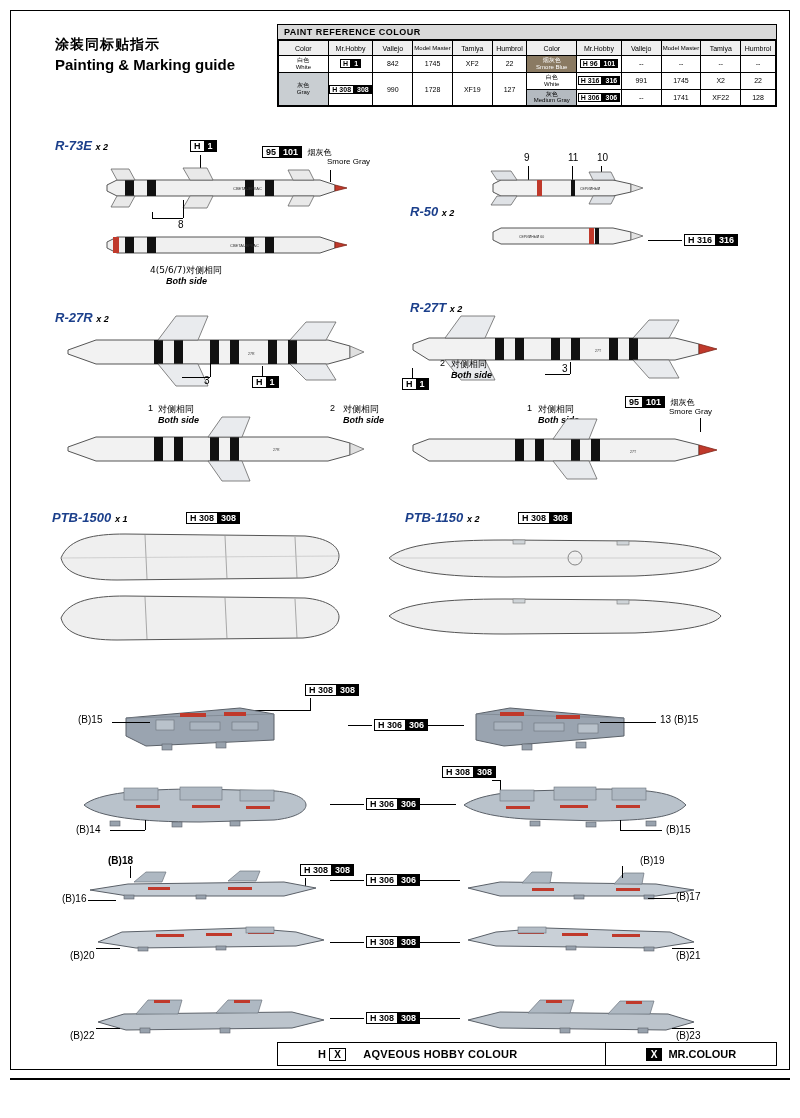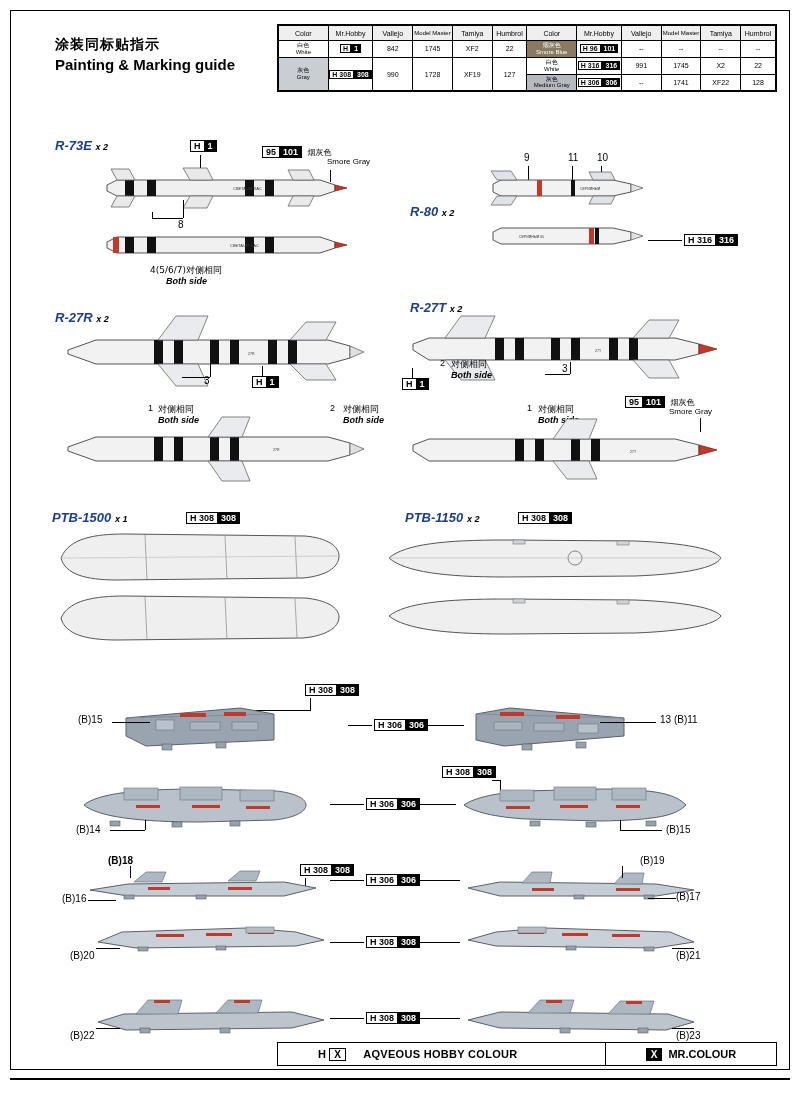--- a/index.html
+++ b/index.html
@@ -62,20 +62,21 @@
 
 <div class="sheet">
 
   <div class="frame"></div>
   <div class="footer-rule"></div>
 
   <div class="title-cn cn">涂装同标贴指示</div>
   <div class="title-en">Painting &amp; Marking guide</div>
 
   <div class="paint-table">
+    <div class="pt-title">PAINT  REFERENCE COLOUR</div>
     <table class="pt">
       <colgroup>
         <col style="width:10%">
           <col style="width:9%">
           <col style="width:8%">
           <col style="width:8%">
           <col style="width:8%">
           <col style="width:7%">
         <col style="width:10%">
           <col style="width:9%">
@@ -216,21 +217,21 @@
       <rect x="150" y="9" width="9" height="16" fill="#111"></rect>
       <rect x="170" y="9" width="9" height="16" fill="#111"></rect>
       <rect x="18" y="9" width="6" height="16" fill="#c0392b"></rect>
       <text x="135" y="19" font-size="4" fill="#333" font-family="Liberation Sans">CBETAЧЕРКАС</text>
     </svg>
   </div>
   <div class="lbl cn" style="left:150px;top:264px;font-size:9px;">4(5/6/7)对侧相同</div>
   <div class="lbl ital" style="left:166px;top:276px;font-size:9px;">Both side</div>
 
   <div class="name" style="left:410px;top:204px;">
-    <span>R-80</span>
+    <span>R-50</span>
     <span class="qty">x 2</span>
   </div>
 
   <div class="lbl" style="left:524px;top:152px;">9</div>
   <div class="ln lnv" style="left:528px;top:166px;height:14px;"></div>
   <div class="lbl" style="left:568px;top:152px;">11</div>
   <div class="ln lnv" style="left:572px;top:166px;height:14px;"></div>
   <div class="lbl" style="left:597px;top:152px;">10</div>
   <div class="ln lnv" style="left:601px;top:166px;height:16px;"></div>
 
@@ -450,21 +451,21 @@
     <path d="M6,14 L154,18" stroke="#7d8691" stroke-width=".8"></path>
     <rect x="30" y="12" width="24" height="4" fill="#c0392b"></rect>
     <rect x="86" y="15" width="24" height="4" fill="#c0392b"></rect>
     <rect x="24" y="22" width="28" height="8" fill="#aab4bf" stroke="#6b737c" stroke-width=".6"></rect>
     <rect x="64" y="23" width="30" height="8" fill="#aab4bf" stroke="#6b737c" stroke-width=".6"></rect>
     <rect x="108" y="24" width="20" height="9" fill="#b9c2cb" stroke="#6b737c" stroke-width=".6"></rect>
     <rect x="52" y="44" width="10" height="6" fill="#98a2ad" stroke="#5a6068" stroke-width=".6"></rect>
     <rect x="106" y="42" width="10" height="6" fill="#98a2ad" stroke="#5a6068" stroke-width=".6"></rect>
   </svg>
   <div class="ln lnh" style="left:600px;top:722px;width:56px;"></div>
-  <div class="lbl" style="left:660px;top:714px;">13  (B)11</div>
+  <div class="lbl" style="left:660px;top:714px;">13  (B)15</div>
 
   <div class="chip" style="left:442px;top:766px;">
     <span class="b1">H 308</span><span class="b2">308</span>
   </div>
   <div class="ln lnv" style="left:500px;top:780px;height:14px;"></div>
   <div class="ln lnh" style="left:492px;top:780px;width:8px;"></div>
 
   <svg width="230" height="46" viewBox="0 0 230 46" style="position:absolute;left:80px;top:785px;">
     <path d="M4,20 C18,8 60,4 120,4 L196,6 C216,8 226,14 226,20 C226,27 214,33 194,35 L120,37 C60,37 18,32 4,20 Z" fill="#b9c2cb" stroke="#5a6068" stroke-width="1"></path>
     <rect x="44" y="3" width="34" height="12" fill="#aeb8c2" stroke="#6b737c" stroke-width=".6"></rect>

